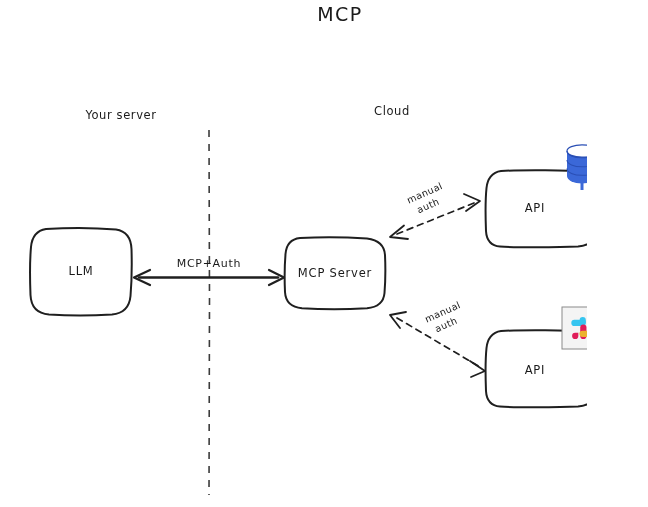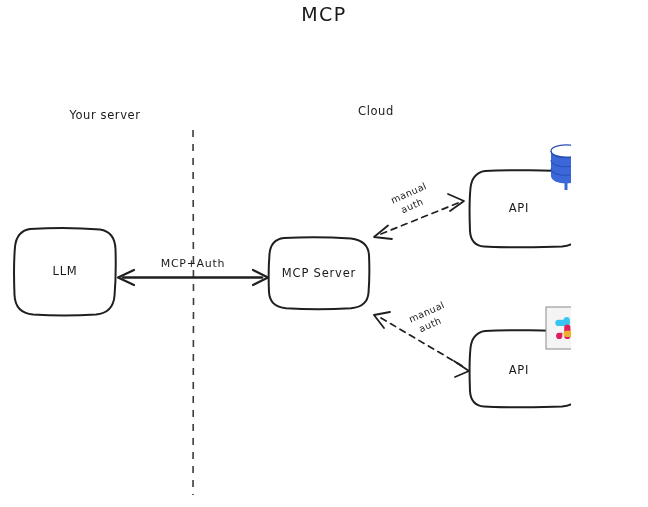--- a/index.html
+++ b/index.html
@@ -9,20 +9,21 @@
   }
   body {
     font-family: "DejaVu Sans", sans-serif;
   }
   #canvas {
     position: relative;
     width: 571px;
     height: 507px;
     background: #ffffff;
     overflow: hidden;
+    margin-left: 16px;
   }
   svg.layer {
     position: absolute;
     top: 0;
     left: 0;
     width: 648px;
     height: 507px;
   }
   .hand-text {
     font-family: "DejaVu Sans", sans-serif;

